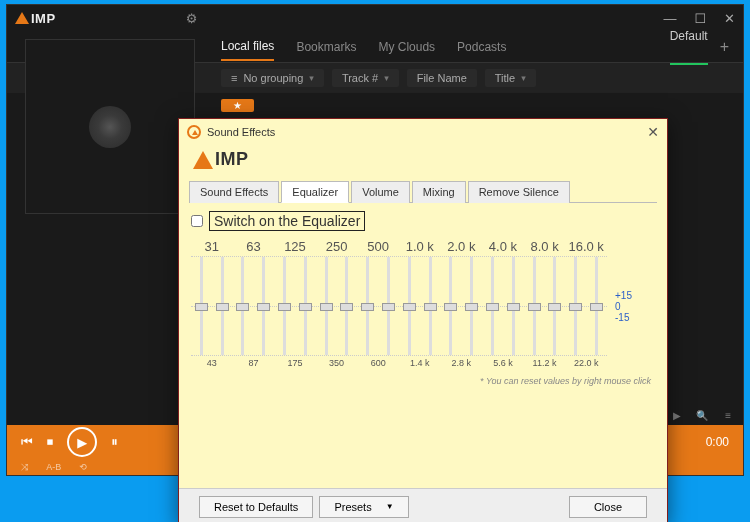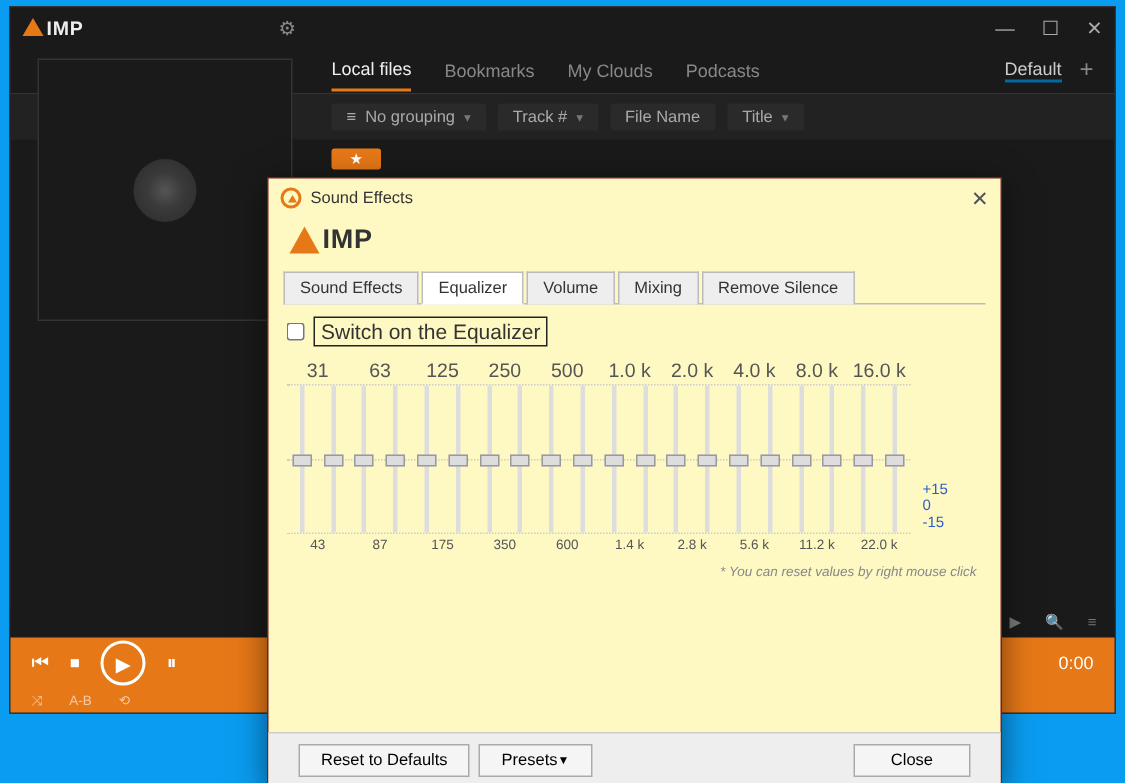--- a/index.html
+++ b/index.html
@@ -9,21 +9,21 @@
 .logo{display:flex;align-items:center;gap:2px}
 .logo-tri{width:0;height:0;border-left:7px solid transparent;border-right:7px solid transparent;border-bottom:12px solid #e67817}
 .logo-txt{font-weight:bold;font-size:13px;color:#eee;letter-spacing:.5px}
 .gear{margin-left:130px;color:#888;font-size:13px;cursor:pointer}
 .wincontrols{margin-left:auto;display:flex;gap:18px;color:#aaa;font-size:13px}
 .wincontrols span{cursor:pointer}
 .maintabs{height:32px;display:flex;align-items:center;gap:22px;padding:0 14px 0 214px;color:#888;font-size:12px;border-bottom:1px solid #333}
 .maintabs .tab{cursor:pointer;padding:6px 0}
 .maintabs .tab.active{color:#eee;border-bottom:2px solid #e67817}
 .maintabs .right{margin-left:auto;display:flex;align-items:center;gap:12px}
-.maintabs .default{color:#ccc;border-bottom:2px solid #0369a1;padding-bottom:0}
+.maintabs .default{color:#ccc;border-bottom:2px solid #22c55e;padding-bottom:20px}
 .plus{color:#888;font-size:16px;cursor:pointer}
 .playlist-hdr{display:flex;align-items:center;gap:8px;padding:6px 14px 6px 214px;color:#aaa;font-size:11px;background:#222}
 .hdr-cell{display:flex;align-items:center;gap:6px;padding:3px 10px;background:#2a2a2a;border-radius:2px;cursor:pointer}
 .chev{font-size:9px;color:#777}
 .star-pill{display:inline-block;background:#e67817;color:#fff;padding:1px 12px;font-size:10px;margin:6px 0 0 214px;border-radius:2px}
 .cover-area{position:absolute;left:18px;top:34px;width:170px;height:175px;border:1px solid #333;background:#1a1a1a;display:flex;align-items:center;justify-content:center}
 .disc{width:42px;height:42px;border-radius:50%;background:radial-gradient(circle,#555 0%,#3a3a3a 40%,#2a2a2a 100%)}
 .statusbar{position:absolute;left:0;right:0;bottom:50px;height:20px;background:#1a1a1a;display:flex;align-items:center;justify-content:flex-end;padding:0 12px;color:#777;font-size:10px;gap:16px}
 .statusbar span{cursor:pointer}
 .player{position:absolute;left:0;right:0;bottom:0;height:50px;background:#e67817}
@@ -55,28 +55,28 @@
 .curve-line::before{content:"";position:absolute;left:0;right:0;top:-2px;height:1px;border-top:1px dotted #b36}
 .curve-line::after{content:"";position:absolute;left:0;right:0;top:2px;height:1px;border-top:1px dotted #b36}
 .db-labels{position:absolute;right:-46px;top:0;bottom:0;display:flex;flex-direction:column;justify-content:space-between;color:#2a5fc9;font-size:10px;text-align:left}
 .freq-top{display:flex;margin:8px 48px 2px 0;font-size:13px;color:#555}
 .freq-top span{flex:1;text-align:center}
 .sliders{display:flex;margin-right:48px;height:100px;position:relative;border-top:1px dotted #ccc;border-bottom:1px dotted #ccc}
 .sliders::before{content:"";position:absolute;left:0;right:0;top:50%;height:0;border-top:1px dotted #ccc}
 .slider-col{flex:1;display:flex;flex-direction:column;align-items:center;position:relative}
 .track{width:3px;height:100px;background:#ddd;position:relative}
 .thumb{position:absolute;left:-5px;top:46px;width:13px;height:8px;background:#ddd;border:1px solid #999;cursor:pointer}
-.side-scale{position:absolute;right:0;top:0;bottom:0;width:40px;display:flex;flex-direction:column;justify-content:flex-end;color:#2a5fc9;font-size:10px;padding:2px 0}
+.side-scale{position:absolute;right:0;top:0;bottom:0;width:40px;display:flex;flex-direction:column;justify-content:center;color:#2a5fc9;font-size:10px;padding:2px 0}
 .sliders-wrap{position:relative}
 .freq-bot{display:flex;margin:2px 48px 4px 0;font-size:9px;color:#555}
 .freq-bot span{flex:1;text-align:center}
 .hint{text-align:right;font-size:9px;color:#888;font-style:italic;margin:8px 4px 0 0}
 .dlg-footer{position:absolute;left:0;right:0;bottom:0;height:36px;background:#eee;border-top:1px solid #ccc;display:flex;align-items:center;padding:0 20px;gap:6px}
 .dlg-btn{padding:4px 14px;background:#f5f5f5;border:1px solid #aaa;cursor:pointer;font-size:11px}
-.dlg-btn.split{display:flex;align-items:center;gap:0}
+.dlg-btn.split{display:flex;align-items:center;gap:14px}
 .dlg-btn .caret{font-size:8px}
 .dlg-footer .close-btn{margin-left:auto;padding:4px 24px}
 </style>
 </head>
 <body>
 
 <div class="app">
   <div class="titlebar">
     <div class="logo">
       <div class="logo-tri"></div>

